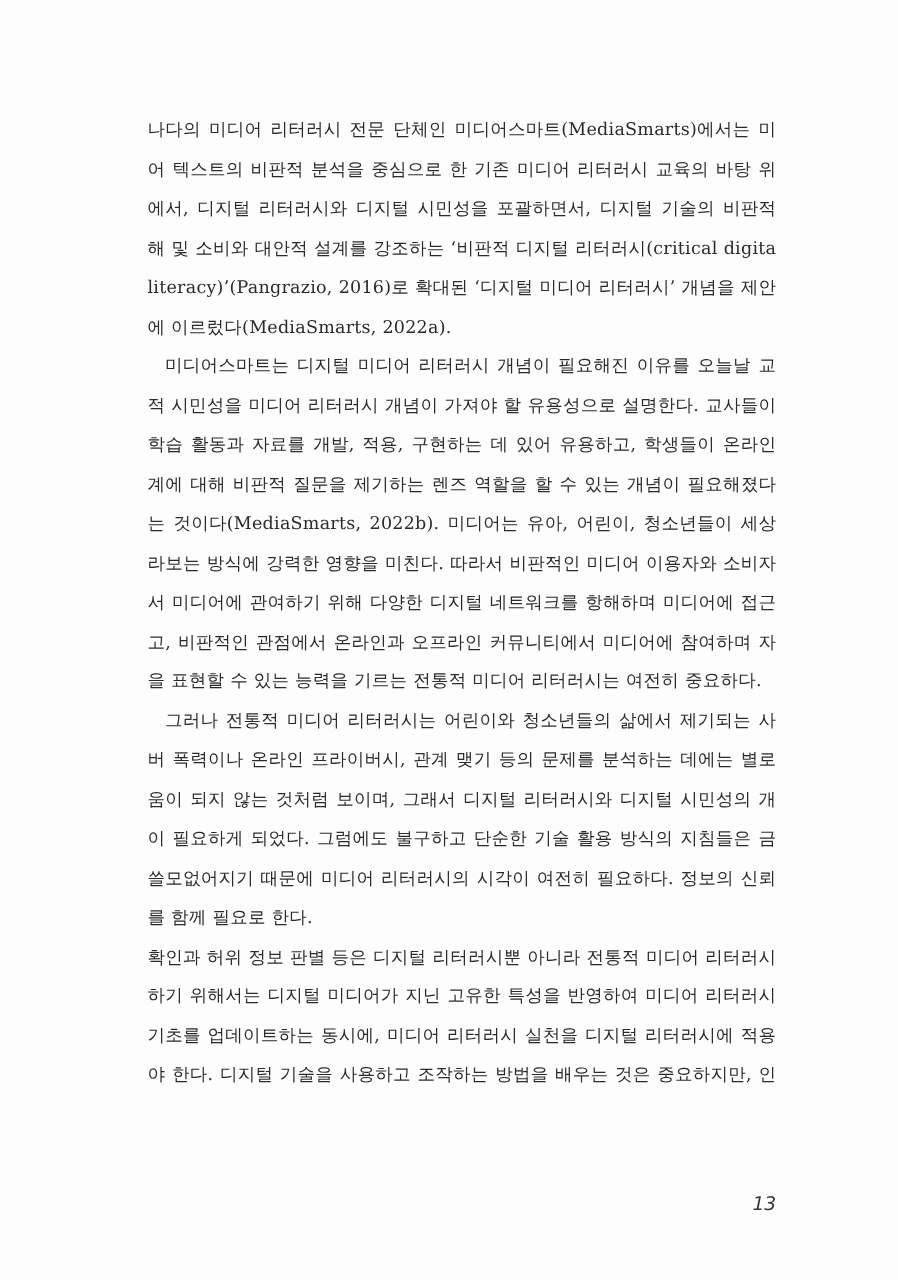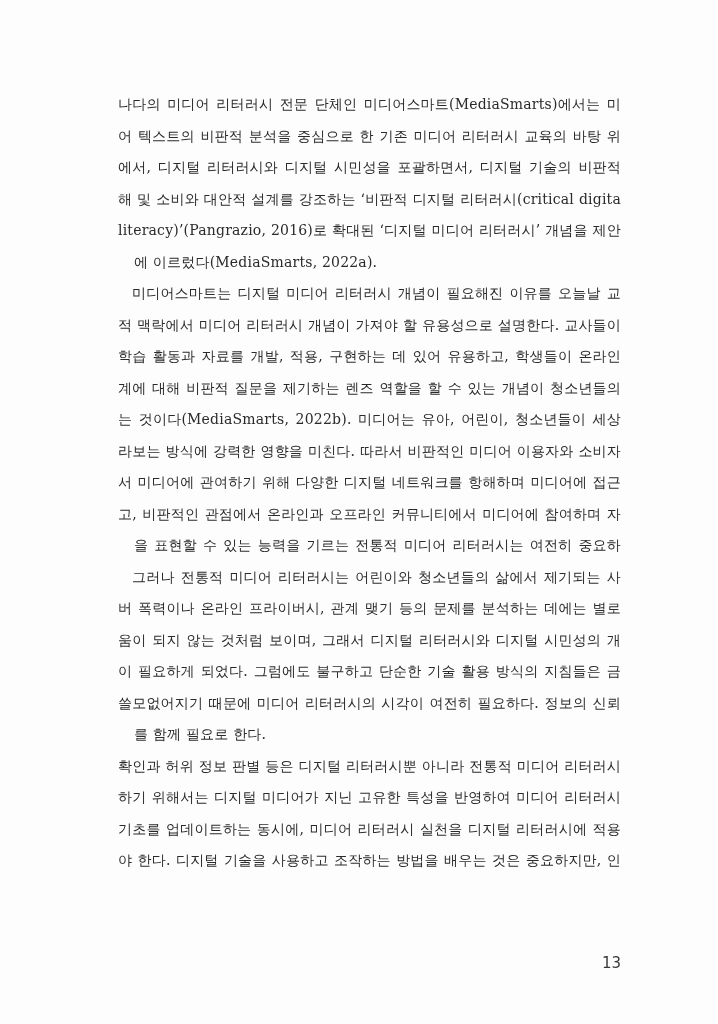--- a/index.html
+++ b/index.html
@@ -29,54 +29,54 @@
   .paragraph { margin: 0; }
   .line {
     height: 31.5px;
     overflow: hidden;
     text-align: justify;
     text-align-last: justify;
     word-break: break-all;
   }
   .line.last {
     text-align-last: left;
-    margin-left: 16px;
   }
   .line.indent {
     text-indent: 14px;
   }
   .page-number {
     position: absolute;
     left: 118px;
     top: 954px;
     width: 503px;
     text-align: right;
     font-family: "DejaVu Sans", "Liberation Sans", sans-serif;
     font-size: 15px;
     color: #383838;
+    font-style: italic;
   }
 </style>
 </head>
 <body>
 
 <main class="page">
   <section class="text-block">
       <div class="paragraph">
         <div class="line">나다의 미디어 리터러시 전문 단체인 미디어스마트(MediaSmarts)에서는 미디</div>
         <div class="line">어 텍스트의 비판적 분석을 중심으로 한 기존 미디어 리터러시 교육의 바탕 위</div>
         <div class="line">에서, 디지털 리터러시와 디지털 시민성을 포괄하면서, 디지털 기술의 비판적 이</div>
         <div class="line">해 및 소비와 대안적 설계를 강조하는 ‘비판적 디지털 리터러시(critical digital</div>
         <div class="line">literacy)’(Pangrazio, 2016)로 확대된 ‘디지털 미디어 리터러시’ 개념을 제안하기</div>
         <div class="line last">에 이르렀다(MediaSmarts, 2022a).</div>
       </div>
       <div class="paragraph">
         <div class="line indent">미디어스마트는 디지털 미디어 리터러시 개념이 필요해진 이유를 오늘날 교육</div>
-        <div class="line">적 맥락에서 미디어 리터러시 개념이 가져야 할 유용성으로 설명한다. 교사들이</div>
+        <div class="line">적 시민성을 미디어 리터러시 개념이 가져야 할 유용성으로 설명한다. 교사들이</div>
         <div class="line">학습 활동과 자료를 개발, 적용, 구현하는 데 있어 유용하고, 학생들이 온라인 세</div>
-        <div class="line">계에 대해 비판적 질문을 제기하는 렌즈 역할을 할 수 있는 개념이 청소년들의</div>
+        <div class="line">계에 대해 비판적 질문을 제기하는 렌즈 역할을 할 수 있는 개념이 필요해졌다</div>
         <div class="line">는 것이다(MediaSmarts, 2022b). 미디어는 유아, 어린이, 청소년들이 세상을 바</div>
         <div class="line">라보는 방식에 강력한 영향을 미친다. 따라서 비판적인 미디어 이용자와 소비자로</div>
         <div class="line">서 미디어에 관여하기 위해 다양한 디지털 네트워크를 항해하며 미디어에 접근하</div>
         <div class="line">고, 비판적인 관점에서 온라인과 오프라인 커뮤니티에서 미디어에 참여하며 자신</div>
         <div class="line last">을 표현할 수 있는 능력을 기르는 전통적 미디어 리터러시는 여전히 중요하다.</div>
       </div>
       <div class="paragraph">
         <div class="line indent">그러나 전통적 미디어 리터러시는 어린이와 청소년들의 삶에서 제기되는 사이</div>
         <div class="line">버 폭력이나 온라인 프라이버시, 관계 맺기 등의 문제를 분석하는 데에는 별로 도</div>
         <div class="line">움이 되지 않는 것처럼 보이며, 그래서 디지털 리터러시와 디지털 시민성의 개념</div>

